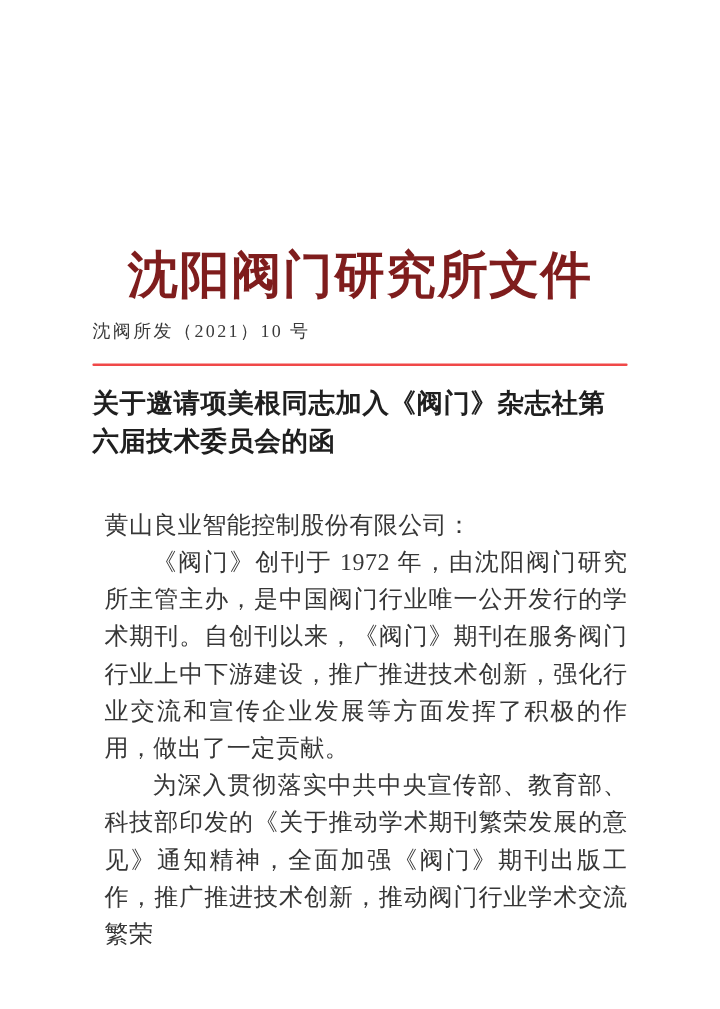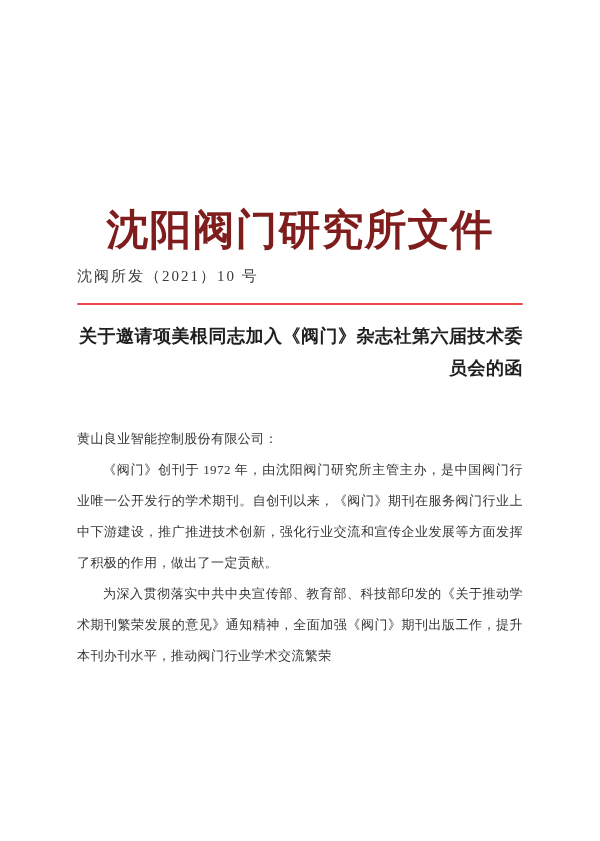--- a/index.html
+++ b/index.html
@@ -33,34 +33,35 @@
   }
   .red-divider {
     margin-top: 17px;
     height: 2px;
     width: 100%;
     background: #f04343; 
     border-radius: 1px;
   }
   .subject-title {
     margin-top: 15px;
-    text-align: right;
-    font-size: 18px;
+    text-align: left;
+    font-size: 22px;
     font-weight: bold;
     line-height: 32px;
     color: #1f1f1f;
     letter-spacing: 0.5px;
   }
   .body-block {
     margin-top: 39px;
-    font-size: 13px;
+    font-size: 20px;
     line-height: 31px;
     color: #363636;
     text-align: justify;
     letter-spacing: 0.4px;
+    margin-left: 10px;
   }
   .salutation {
     text-indent: 0;
   }
   .para {
     text-indent: 2em;
   }
 </style>
 </head>
 <body>
@@ -71,16 +72,16 @@
 
   <div class="doc-number">沈阀所发（2021）10 号</div>
 
   <div class="red-divider" style="background: rgb(240, 72, 72);"></div>
 
   <div class="subject-title">关于邀请项美根同志加入《阀门》杂志社第六届技术委员会的函</div>
 
   <div class="body-block" style="color: rgb(54, 54, 54);">
     <div class="salutation">黄山良业智能控制股份有限公司：</div>
     <div class="para">《阀门》创刊于 1972 年，由沈阳阀门研究所主管主办，是中国阀门行业唯一公开发行的学术期刊。自创刊以来，《阀门》期刊在服务阀门行业上中下游建设，推广推进技术创新，强化行业交流和宣传企业发展等方面发挥了积极的作用，做出了一定贡献。</div>
-    <div class="para">为深入贯彻落实中共中央宣传部、教育部、科技部印发的《关于推动学术期刊繁荣发展的意见》通知精神，全面加强《阀门》期刊出版工作，提升本刊办刊水平，推动阀门行业学术交流繁荣</div>
+    <div class="para">为深入贯彻落实中共中央宣传部、教育部、科技部印发的《关于推动学术期刊繁荣发展的意见》通知精神，全面加强《阀门》期刊出版工作，推广推进技术创新，推动阀门行业学术交流繁荣</div>
   </div>
 
 </div>
 
 </body></html>

